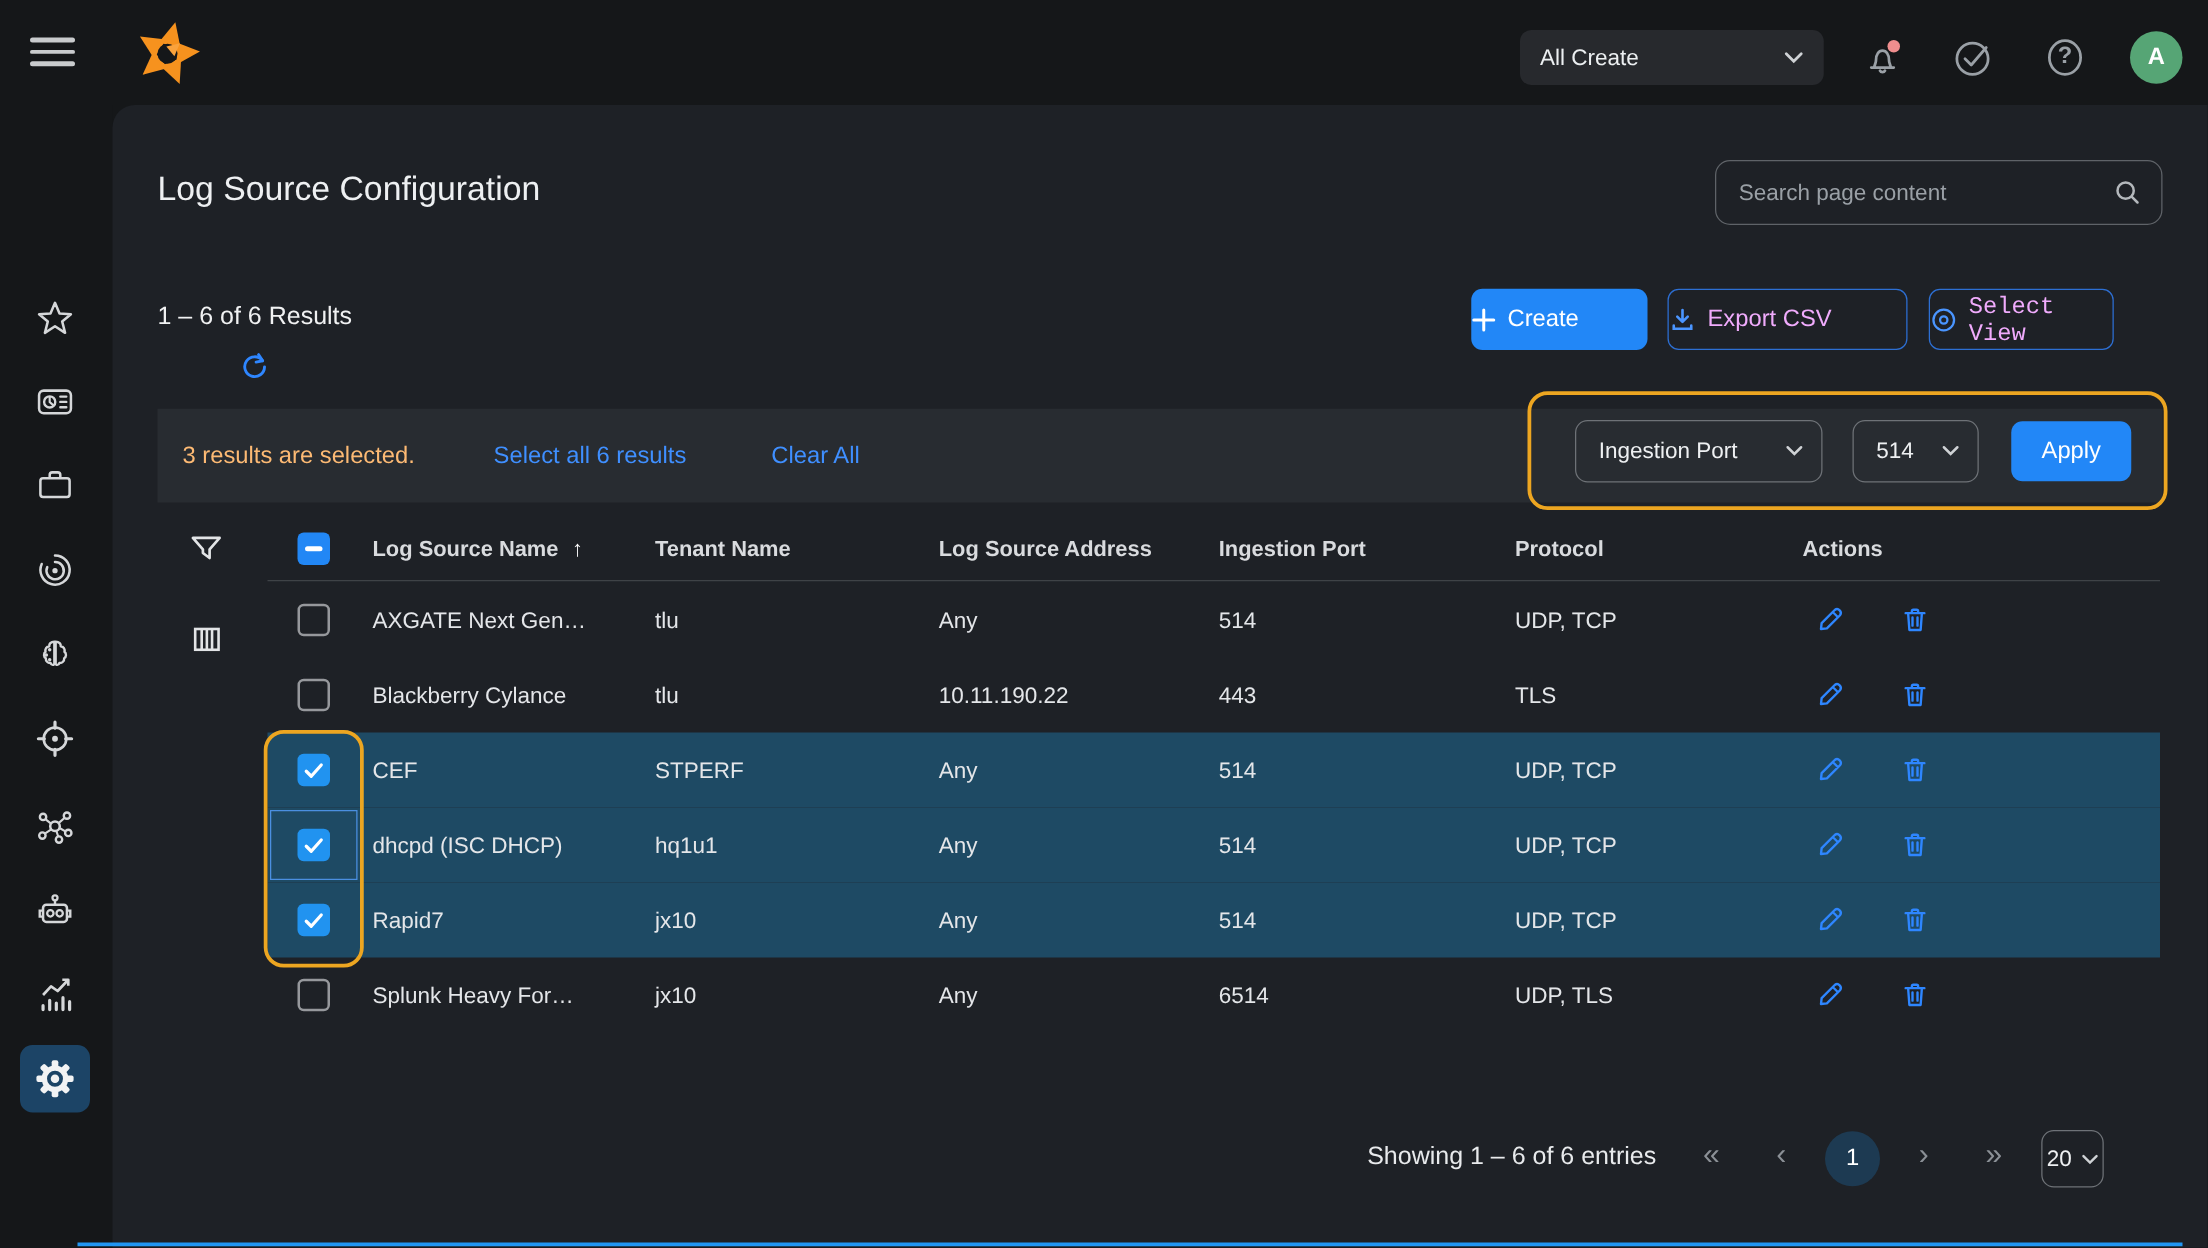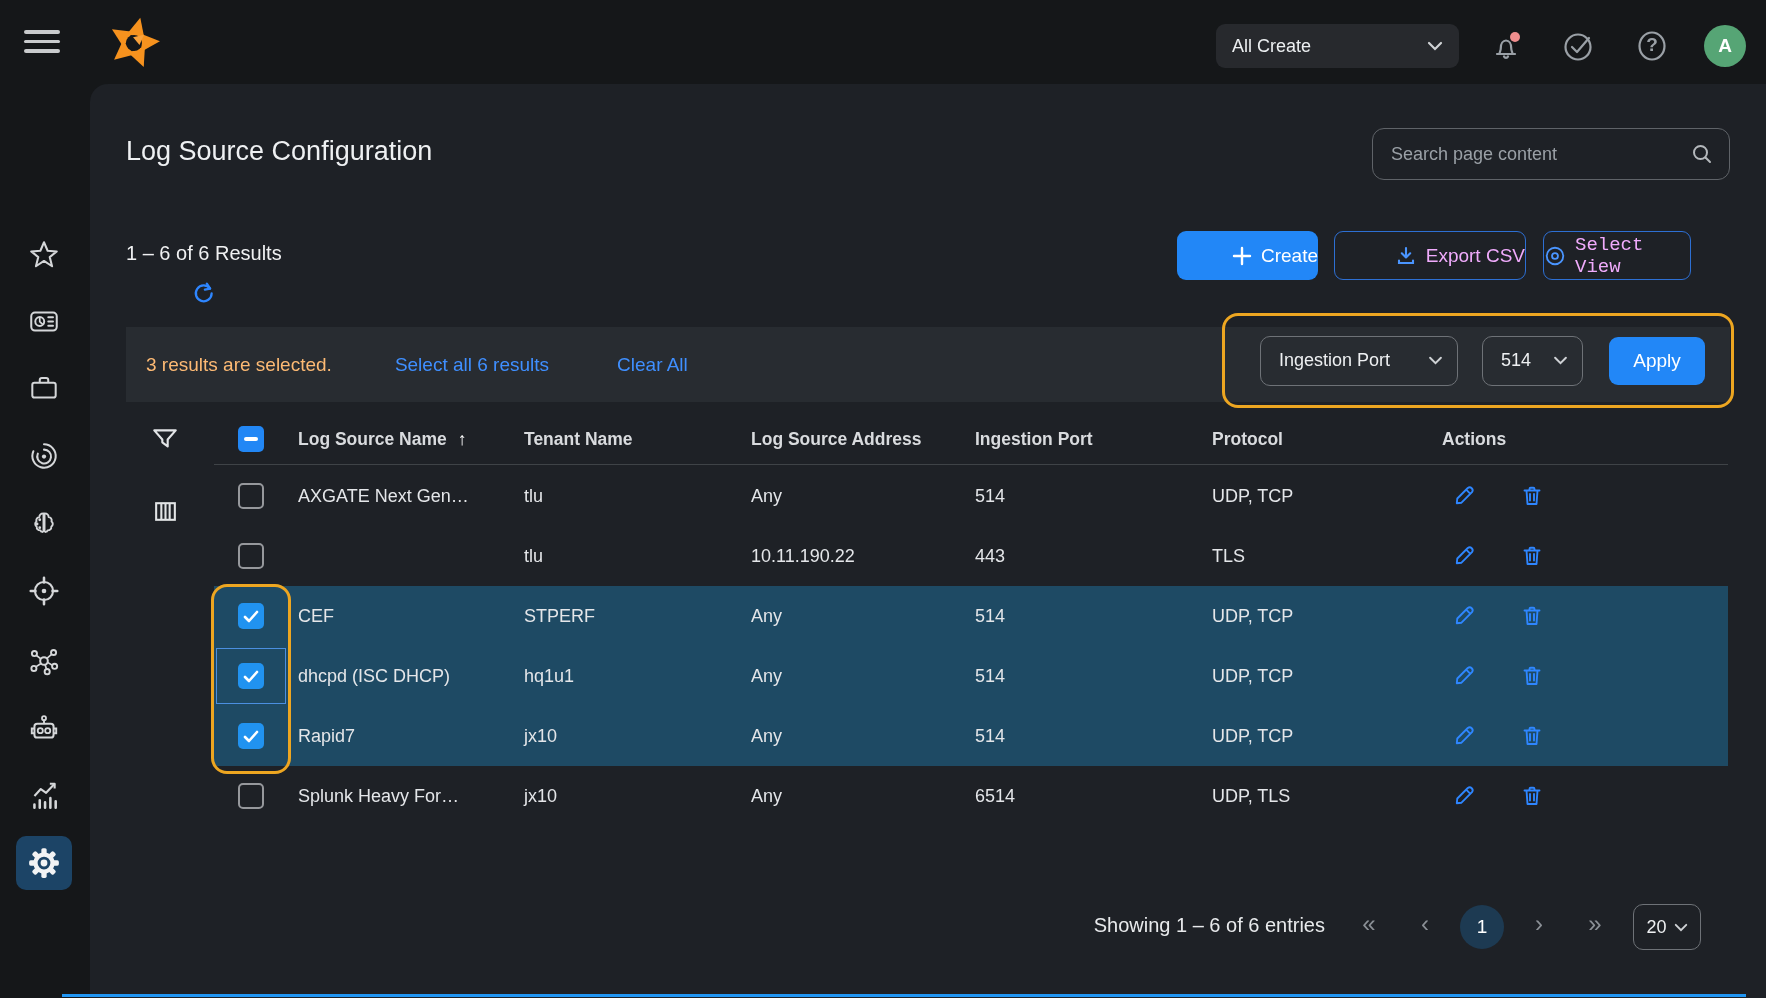--- a/index.html
+++ b/index.html
@@ -27,21 +27,21 @@
           background:#1e2126; border-radius:18px 0 0 0; }
   #page-title { position:absolute; left:36px; top:52px; color:#eef0f2; font-size:27px; font-weight:400; }
   #search { position:absolute; left:1282px; top:44px; width:358px; height:52px;
             border:1px solid #5f6368; border-radius:12px; display:flex; align-items:center; }
   #search input { flex:1; background:transparent; border:none; outline:none; color:#e8eaec;
                   font-size:18px; padding:0 8px 0 18px; font-family:"Liberation Sans",sans-serif; }
   #search input::placeholder { color:#9aa0a6; }
   #results { position:absolute; left:36px; top:158px; display:flex; align-items:center; gap:16px;flex-direction:column; }
   #results .txt { color:#f0f1f2; font-size:20px; font-weight:500; }
   .btn { position:absolute; top:147px; height:49px; border-radius:9px; display:flex;
-         align-items:center; justify-content:flex-end; gap:9px; font-size:19px; cursor:pointer; }
+         align-items:center; justify-content:flex-start; gap:9px; font-size:19px; cursor:pointer; }
   #btn-create { left:1087px; width:141px; background:#2287f7; color:#fff; }
   .btn-outline { border:1px solid #2d6fd3; color:#f0abfc; background:transparent; }
   #btn-export { left:1244px; width:192px; }
   #btn-view   { left:1453px; width:148px;font-family:Liberation Mono, monospace; }
   
   #selbar { position:absolute; left:36px; top:243px; width:1604px; height:75px; background:#282c31;
             display:flex; align-items:center; }
   #selbar .txt { color:#fdba74; font-size:19px; font-weight:500; margin-left:20px; }
   #selbar a { color:#3f8fff; font-size:19px; text-decoration:none; cursor:pointer; }
   #sel-all { margin-left:63px; } #clear-all { margin-left:68px; }
@@ -77,21 +77,21 @@
                 border:3px solid #eda621; border-radius:16px; pointer-events:none; }
   #cb-focus { position:absolute; left:126px; top:564px; width:70px; height:56px;
               border:1.5px solid #4b8fe0; pointer-events:none; }
   
   #pg-summary { position:absolute; right:441px; top:830px; color:#e8eaec; font-size:20px; font-weight:500; }
   .pg-nav { position:absolute; top:826px; color:#8b9096; font-size:24px; width:30px; text-align:center;
             cursor:pointer; }
   #pg-page { position:absolute; left:1370px; top:821px; width:44px; height:44px; border-radius:50%;
              background:#1d3a52; color:#fff; font-size:19px; display:flex; align-items:center;
              justify-content:center; cursor:pointer; }
-  #pg-size { position:absolute; left:1543px; top:820px; width:68px; height:46px;
+  #pg-size { position:absolute; left:1543px; top:820px; width:50px; height:46px;
              border:1px solid #6e7277; border-radius:10px; color:#eef0f2; font-size:18px;
              display:flex; align-items:center; justify-content:center; gap:7px; cursor:pointer; }
   #bottom-line { position:absolute; left:62px; top:994px; width:1684px; height:3px; background:#2196f3; }
   svg { display:block; }
 </style>
 </head>
 <body>
 
 <div id="topbar">
   <div id="hamburger">
@@ -349,20 +349,21 @@
     </div>
     <div class="act a-del">
       <svg width="24" height="24" viewBox="0 0 24 24">
           <path d="M4.5 6.5 h15 M9.5 6.5 V5 a1.2 1.2 0 0 1 1.2-1.2 h2.6 A1.2 1.2 0 0 1 14.5 5 v1.5 M6.5 6.5 l1 13.5 h9 l1-13.5 M10 10 v6.5 M14 10 v6.5" fill="none" stroke="#2e86ff" stroke-width="1.9" stroke-linecap="round" stroke-linejoin="round"></path>
         </svg>
     </div>
   </div>
 
   <div class="trow" style="top:442px;">
     <div class="cb un"></div>
+    <div class="tcell c-name">Blackberry Cylance</div>
     <div class="tcell c-ten">tlu</div>
     <div class="tcell c-addr">10.11.190.22</div>
     <div class="tcell c-port">443</div>
     <div class="tcell c-proto">TLS</div>
     <div class="act a-edit">
       <svg width="24" height="24" viewBox="0 0 24 24">
           <path d="M14.2 5.6 l4.2 4.2 M15.8 4 a3 3 0 0 1 4.2 4.2 L9.5 18.7 4.8 19.2 5.3 14.5 Z" fill="none" stroke="#2e86ff" stroke-width="1.9" stroke-linejoin="round"></path>
         </svg>
     </div>
     <div class="act a-del">

